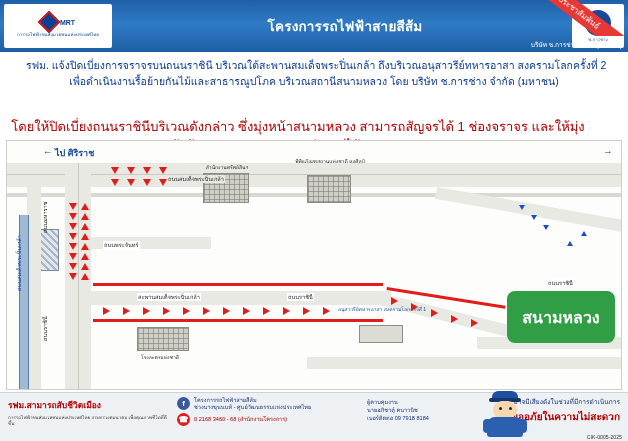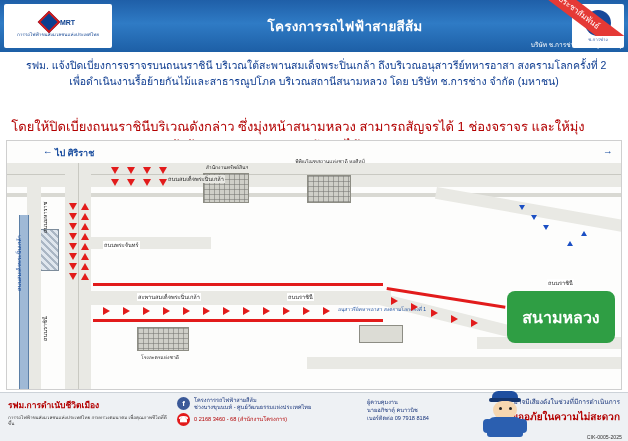--- a/index.html
+++ b/index.html
@@ -299,21 +299,21 @@
     <div class="bluearrow ba-down" style="left:512px;top:64px;"></div>
     <div class="bluearrow ba-down" style="left:524px;top:74px;"></div>
     <div class="bluearrow ba-down" style="left:536px;top:84px;"></div>
     <div class="bluearrow ba-up" style="left:560px;top:100px;"></div>
     <div class="bluearrow ba-up" style="left:574px;top:90px;"></div>
 
   </div>
 
   <div class="footer">
     <div class="f-left">
-      <div class="f-slogan">รฟม.การดำเนับชีวิตเมือง</div>
+      <div class="f-slogan">รฟม.สามารถสับชีวิตเมือง</div>
       <div class="f-small">การรถไฟฟ้าขนส่งมวลชนแห่งประเทศไทย
 กระทรวงคมนาคม เพื่อคุณภาพชีวิตที่ดีขึ้น</div>
     </div>
     <div class="f-mid">
       <div class="f-row">
         <div class="circ fb">f</div>
         <div>
           <div class="f-txt">โครงการรถไฟฟ้าสายสีส้ม</div>
           <div class="f-txt">ช่วงบางขุนนนท์ - ศูนย์วัฒนธรรมแห่งประเทศไทย</div>
         </div>

